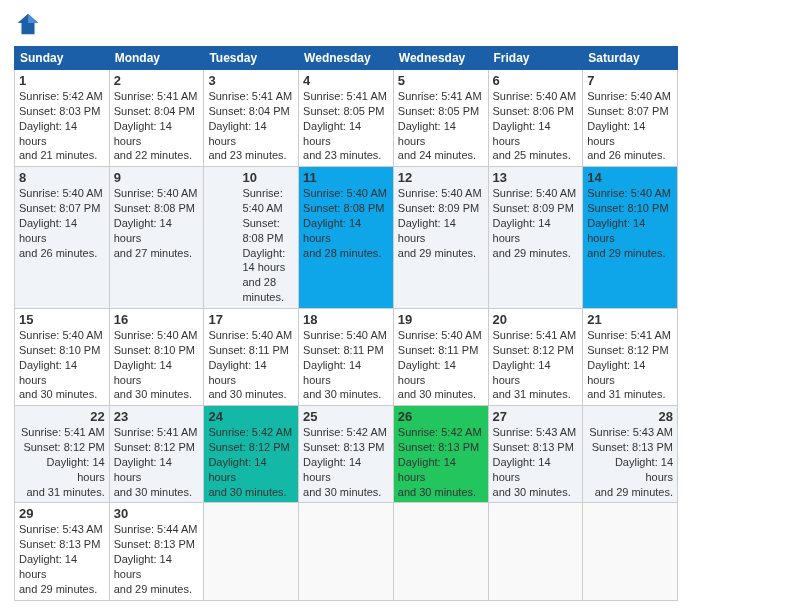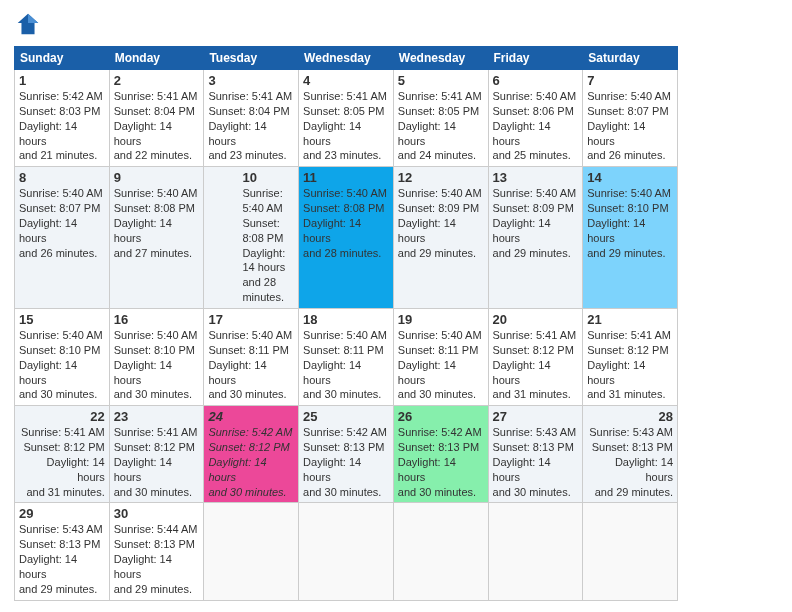--- a/index.html
+++ b/index.html
@@ -224,21 +224,21 @@
 Daylight: 14 hours
 and 29 minutes.</div>
           </td>
           <td style="background: rgb(240, 244, 248);">
             <span class="day-num">13</span>
             <div class="day-info" style="white-space: pre-line;">Sunrise: 5:40 AM
 Sunset: 8:09 PM
 Daylight: 14 hours
 and 29 minutes.</div>
           </td>
-          <td style="background: #7dd3fc;">
+          <td style="background: #0ea5e9;">
             <span class="day-num">14</span>
             <div class="day-info" style="white-space: pre-line;">Sunrise: 5:40 AM
 Sunset: 8:10 PM
 Daylight: 14 hours
 and 29 minutes.</div>
           </td>
         </tr>
         <tr>
           <td>
             <span class="day-num">15</span>
@@ -298,35 +298,35 @@
 Daylight: 14 hours
 and 31 minutes.</div>
           </td>
           <td style="background: rgb(240, 244, 248);">
             <span class="day-num">23</span>
             <div class="day-info" style="white-space: pre-line;">Sunrise: 5:41 AM
 Sunset: 8:12 PM
 Daylight: 14 hours
 and 30 minutes.</div>
           </td>
-          <td style="background: #ec4899; font-style: italic;">
+          <td style="background: #14b8a6;">
             <span class="day-num">24</span>
             <div class="day-info" style="white-space: pre-line;">Sunrise: 5:42 AM
 Sunset: 8:12 PM
 Daylight: 14 hours
 and 30 minutes.</div>
           </td>
           <td style="background: rgb(240, 244, 248);">
             <span class="day-num">25</span>
             <div class="day-info" style="white-space: pre-line;">Sunrise: 5:42 AM
 Sunset: 8:13 PM
 Daylight: 14 hours
 and 30 minutes.</div>
           </td>
-          <td style="background: #86efac;">
+          <td style="background: #22c55e;">
             <span class="day-num">26</span>
             <div class="day-info" style="white-space: pre-line;">Sunrise: 5:42 AM
 Sunset: 8:13 PM
 Daylight: 14 hours
 and 30 minutes.</div>
           </td>
           <td style="background: rgb(240, 244, 248);">
             <span class="day-num">27</span>
             <div class="day-info" style="white-space: pre-line;">Sunrise: 5:43 AM
 Sunset: 8:13 PM

